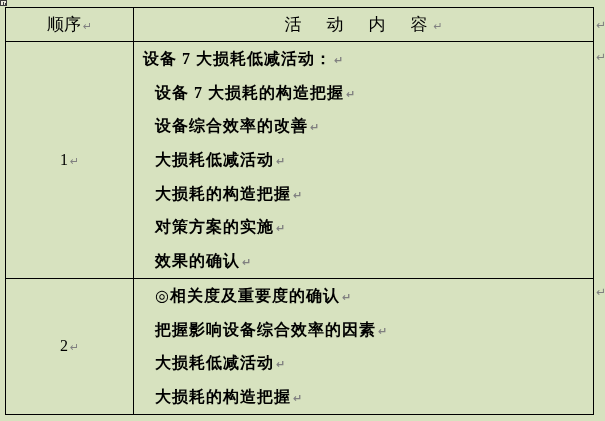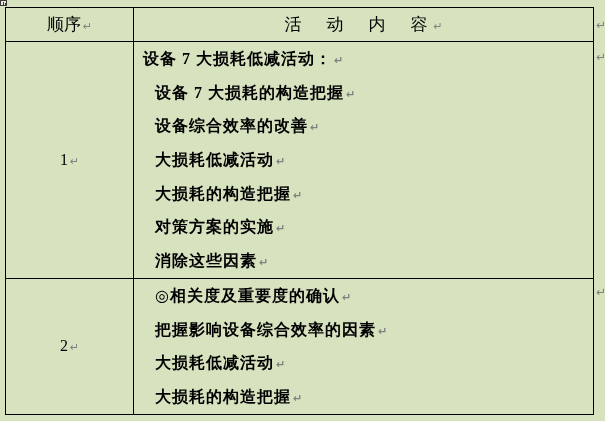--- a/index.html
+++ b/index.html
@@ -110,21 +110,21 @@
   </tr>
   <tr class="row-1">
     <td class="order-cell"><span>1</span><span class="pmark">↵</span></td>
     <td class="content-cell">
       <div class="line ind0"><span>设备 7 大损耗低减活动：</span><span class="pmark">↵</span></div>
       <div class="line ind1"><span>设备 7 大损耗的构造把握</span><span class="pmark">↵</span></div>
       <div class="line ind1"><span>设备综合效率的改善</span><span class="pmark">↵</span></div>
       <div class="line ind1"><span>大损耗低减活动</span><span class="pmark">↵</span></div>
       <div class="line ind1"><span>大损耗的构造把握</span><span class="pmark">↵</span></div>
       <div class="line ind1"><span>对策方案的实施</span><span class="pmark">↵</span></div>
-      <div class="line ind1"><span>消除这些因素</span><span class="pmark">↵</span></div>
+      <div class="line ind1"><span>效果的确认</span><span class="pmark">↵</span></div>
     </td>
   </tr>
   <tr class="row-2">
     <td class="order-cell"><span>2</span><span class="pmark">↵</span></td>
     <td class="content-cell">
       <div class="line ind1"><span>◎相关度及重要度的确认</span><span class="pmark">↵</span></div>
       <div class="line ind1"><span>把握影响设备综合效率的因素</span><span class="pmark">↵</span></div>
       <div class="line ind1"><span>大损耗低减活动</span><span class="pmark">↵</span></div>
       <div class="line ind1"><span>大损耗的构造把握</span><span class="pmark">↵</span></div>
     </td>

